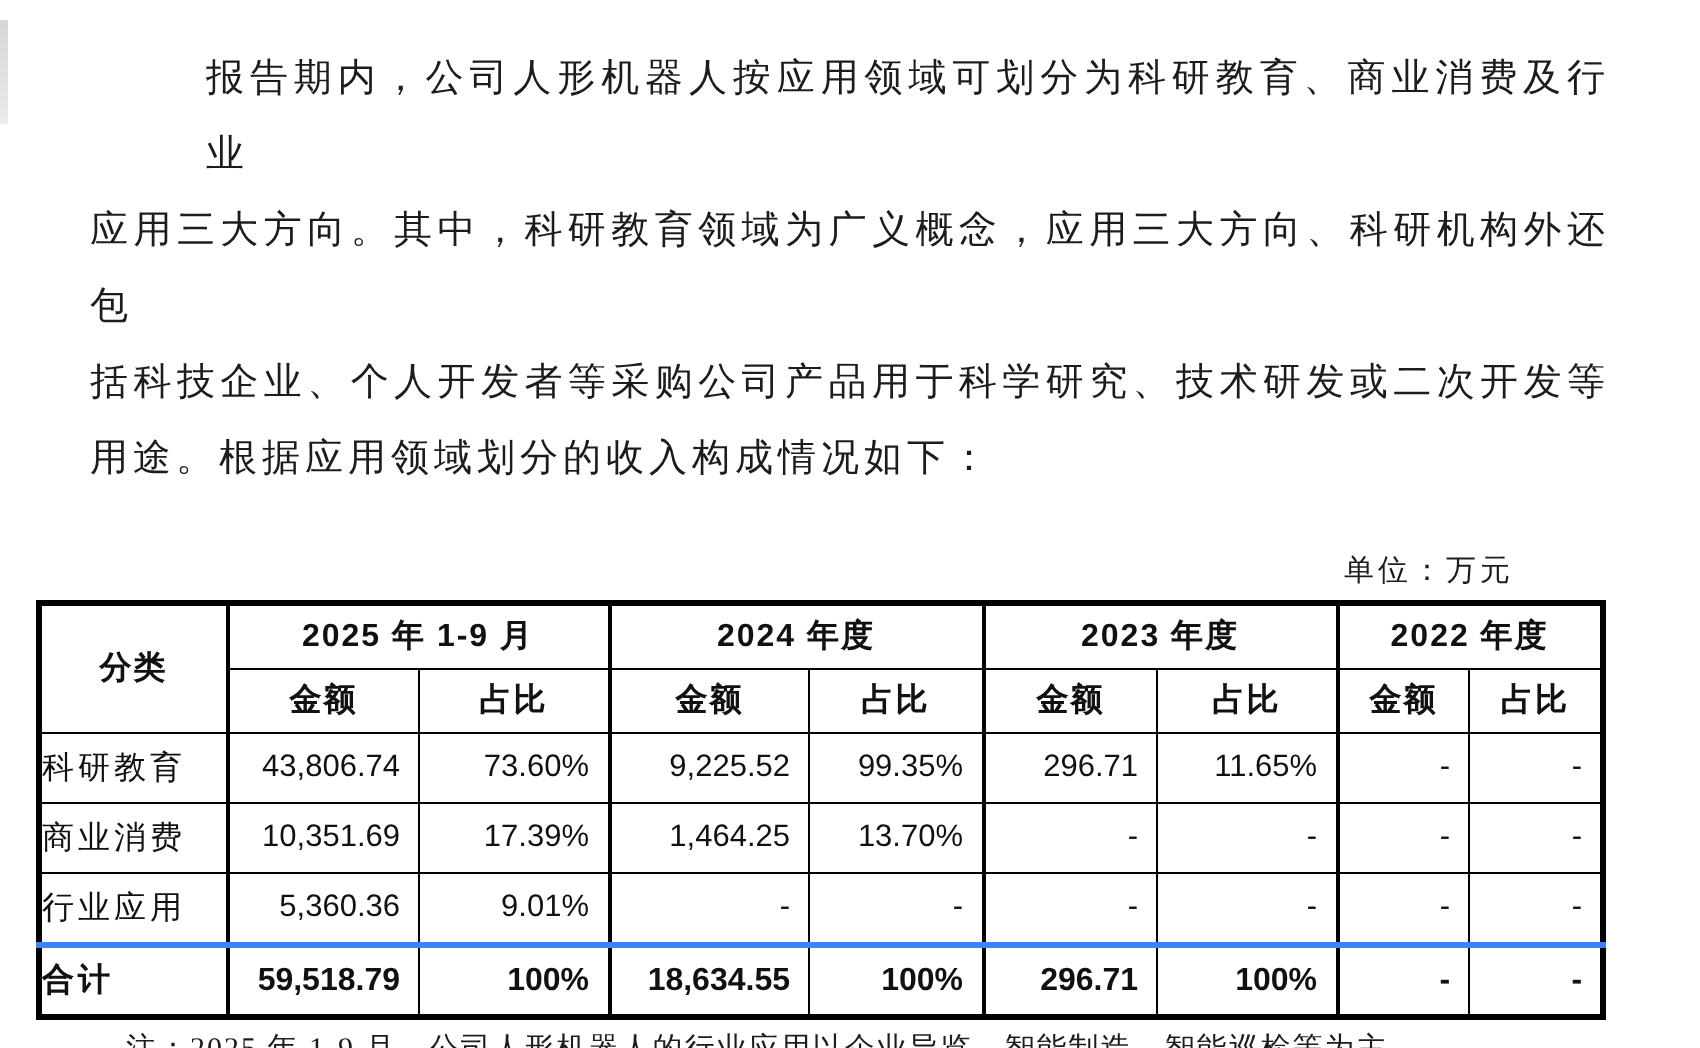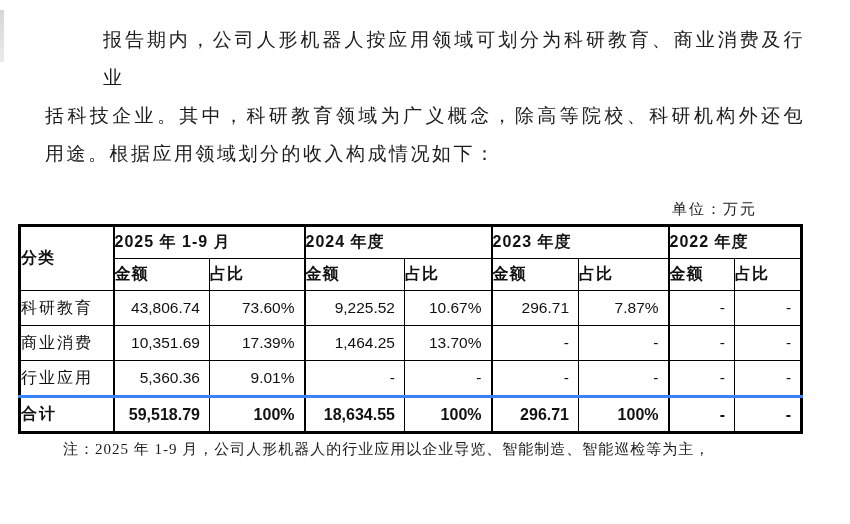--- a/index.html
+++ b/index.html
@@ -76,21 +76,21 @@
   }
   table.rev-table { border: 3px solid #000000; }
   table.rev-table tr.h1 th { height: 31px; }
   table.rev-table tr.h2 th { height: 31px; margin-top: 34px; }
   table.rev-table tr.data td { height: 34px; }
   table.rev-table tr.total td { height: 33px; border-top: 3px solid #3b82f6; font-weight: bold; font-size: 16px; }
   table.rev-table th {
     font-family: "Liberation Sans", "DejaVu Sans", sans-serif;
     font-weight: bold;
     font-size: 16px;
-    text-align: left;
+    text-align: center;
     letter-spacing: 1px;
   }
   table.rev-table td.cat {
     text-align: left;
     letter-spacing: 2px;
     font-size: 16px;
   }
   table.rev-table td.num {
     text-align: right;
     padding-right: 9px;
@@ -111,21 +111,22 @@
 </head>
 <body>
 
 <div class="page">
 
   <div class="scan-artifact"></div>
 
 
   <div class="para">
     <div class="pline indent">报告期内，公司人形机器人按应用领域可划分为科研教育、商业消费及行业</div>
-    <div class="pline">括科技企业。其中，科研教育领域为广义概念，除高等院校、科研机构外还包</div>
+    <div class="pline">应用三大方向。其中，科研教育领域为广义概念，应用三大方向、科研机构外还包</div>
+    <div class="pline">括科技企业、个人开发者等采购公司产品用于科学研究、技术研发或二次开发等</div>
     <div class="pline last">用途。根据应用领域划分的收入构成情况如下：</div>
   </div>
 
   <div class="unit-label">单位：万元</div>
 
   <table class="rev-table">
     <colgroup>
       <col style="width:94px">
       <col style="width:96px">
       <col style="width:95px">
@@ -152,23 +153,23 @@
       <th class="gs">金额</th>
       <th>占比</th>
       <th class="gs">金额</th>
       <th>占比</th>
     </tr>
     <tr class="data">
       <td class="cat">科研教育</td>
       <td class="num gs">43,806.74</td>
       <td class="num">73.60%</td>
       <td class="num gs">9,225.52</td>
-      <td class="num">10.67%</td>
+      <td class="num">99.35%</td>
       <td class="num gs">296.71</td>
-      <td class="num">7.87%</td>
+      <td class="num">11.65%</td>
       <td class="num gs">-</td>
       <td class="num">-</td>
     </tr>
     <tr class="data">
       <td class="cat">商业消费</td>
       <td class="num gs">10,351.69</td>
       <td class="num">17.39%</td>
       <td class="num gs">1,464.25</td>
       <td class="num">13.70%</td>
       <td class="num gs">-</td>

